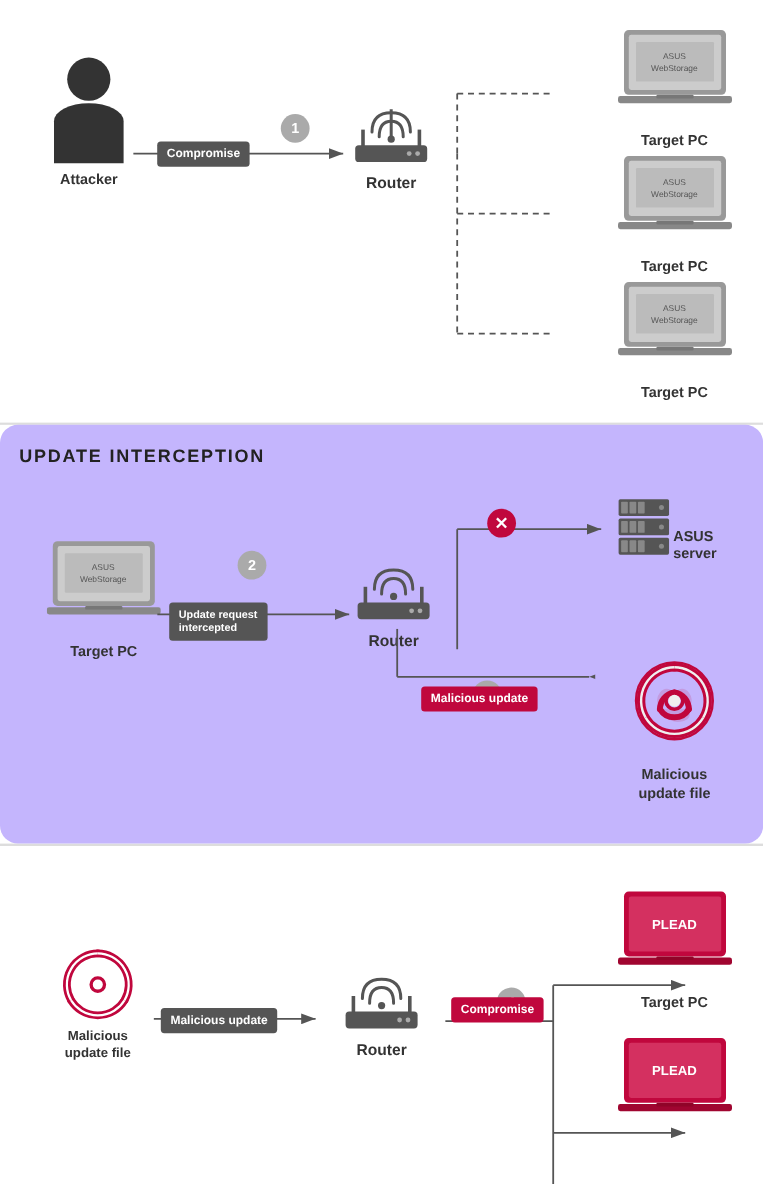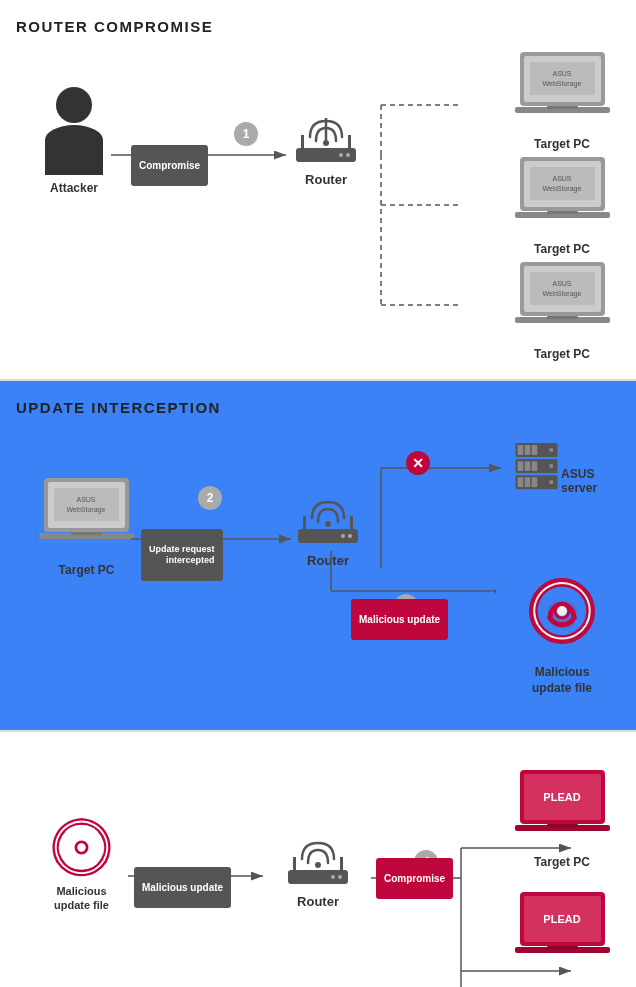--- a/index.html
+++ b/index.html
@@ -10,21 +10,22 @@
       background: #fff;
       overflow-x: hidden;
     }
 
     
     .section {
       padding: 18px 16px 24px 16px;
       position: relative;
     }
     .section-gray {
-      background: #3b82f6;
+      background: #c4b5fd;
+      border-radius: 15px;
     }
     .section-white {
       background: #fff;
     }
 
     .section-title {
       font-size: 15px;
       font-weight: 900;
       letter-spacing: 1.5px;
       color: #222;
@@ -111,21 +112,21 @@
       position: absolute;
     }
 
     
     .label-pill {
       position: absolute;
       background: #b0b0b0;
       color: #fff;
       font-size: 10px;
       font-weight: bold;
-      padding: 15px 8px;
+      padding: 5px 8px;
       border-radius: 3px;
     }
     .label-pill-dark {
       background: #555;
     }
     .label-pill-red {
       background: #c0073d;
     }
 
     
@@ -156,25 +157,24 @@
 
     
     .dashed-svg {
       position: absolute;
     }
   </style>
 </head>
 <body>
 
 <div class="section section-white">
-  <div class="section-title">ROUTER COMPROMISE</div>
 
   <div class="diagram s1-diagram">
 
-    <div class="attacker-figure" style="top:42px; left:18px;">
+    <div class="attacker-figure" style="top:30px; left:18px;">
       <div class="attacker-body">
         <div class="attacker-head"></div>
         <div class="attacker-torso"></div>
       </div>
       <div class="attacker-label">Attacker</div>
     </div>
 
     <svg class="arrow-svg" style="left:95px; top:95px;" width="180" height="30">
       <defs>
         <marker id="arrowhead1" markerWidth="8" markerHeight="6" refX="8" refY="3" orient="auto">
@@ -294,21 +294,21 @@
     </div>
 
     <svg class="arrow-svg" style="left:115px; top:98px;" width="165" height="30">
       <defs>
         <marker id="arrowhead2" markerWidth="8" markerHeight="6" refX="8" refY="3" orient="auto">
           <polygon points="0 0, 8 3, 0 6" fill="#555"></polygon>
         </marker>
       </defs>
       <line x1="0" y1="15" x2="160" y2="15" stroke="#555" stroke-width="1.5" marker-end="url(#arrowhead2)"></line>
     </svg>
-    <div class="label-pill label-pill-dark" style="left:125px; top:103px; font-size:9px; text-align:right; line-height:1.2;">
+    <div class="label-pill label-pill-dark" style="left:125px; top:103px; font-size:9px; text-align:left; line-height:1.2;">
       <span>Update request<br>intercepted</span>
     </div>
 
     <div style="position:absolute; left:262px; top:68px; display:flex; flex-direction:column; align-items:center; width:100px;">
       <svg width="80" height="55" viewBox="0 0 80 55">
         <path d="M24 24 Q24 8 40 8 Q56 8 56 24" fill="none" stroke="#555" stroke-width="2.5" stroke-linecap="round"></path>
         <path d="M30 28 Q30 15 40 15 Q50 15 50 28" fill="none" stroke="#555" stroke-width="2.5" stroke-linecap="round"></path>
         <circle cx="40" cy="30" r="3" fill="#555"></circle>
         <rect x="10" y="35" width="60" height="14" rx="3" fill="#555"></rect>
         <rect x="15" y="22" width="3" height="14" fill="#555"></rect>

